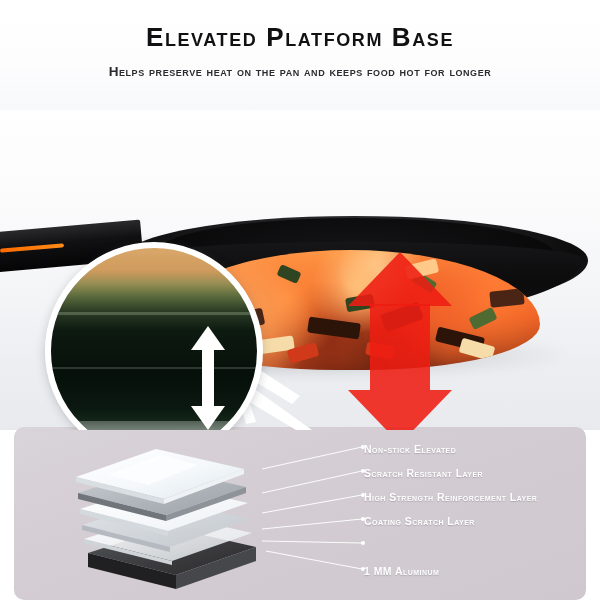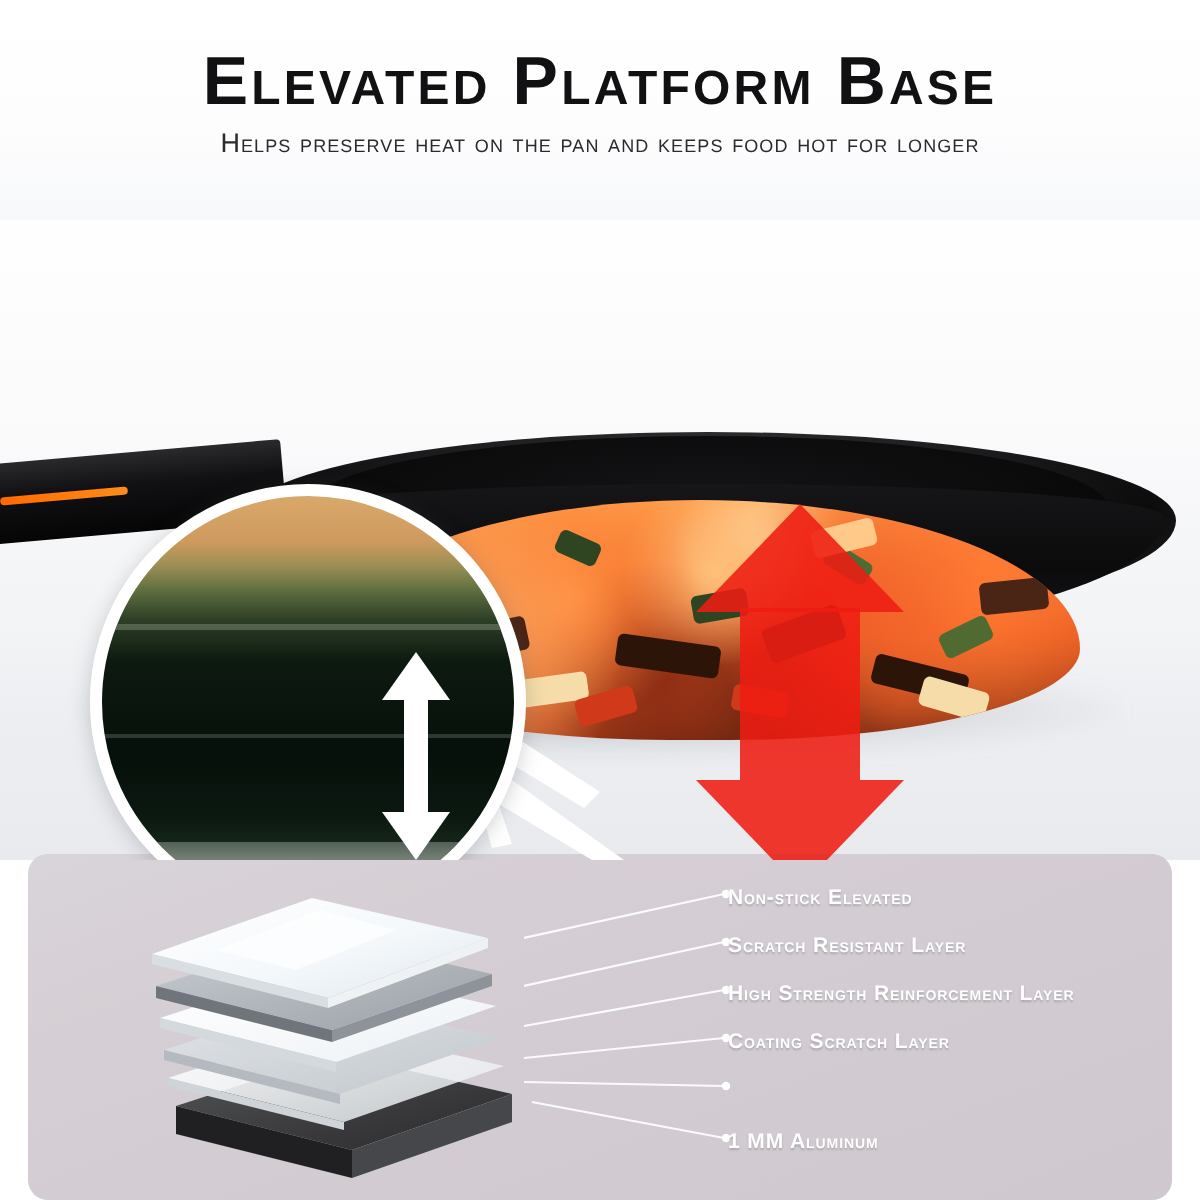--- a/index.html
+++ b/index.html
@@ -23,34 +23,34 @@
     width: 600px;
     height: 110px;
     background: linear-gradient(180deg, #ffffff 0%, #fdfdfe 60%, #f7f8fa 100%);
     z-index: 6;
   }
   .title {
     position: absolute;
     left: 0; top: 22px;
     width: 600px;
     text-align: center;
-    font-size: 34px;
+    font-size: 26px;
     font-weight: bold;
     font-variant: small-caps;
     letter-spacing: 1.6px;
     color: #111113;
     white-space: nowrap;
   }
   .subtitle {
     position: absolute;
     left: 0; top: 64px;
     width: 600px;
     text-align: center;
     font-size: 13.5px;
-    font-weight: normal;
+    font-weight: bold;
     font-variant: small-caps;
     letter-spacing: 0.55px;
     color: #2b2b2f;
     white-space: nowrap;
   }
 
   
   .hero {
     position: absolute;
     left: 0; top: 100px;

